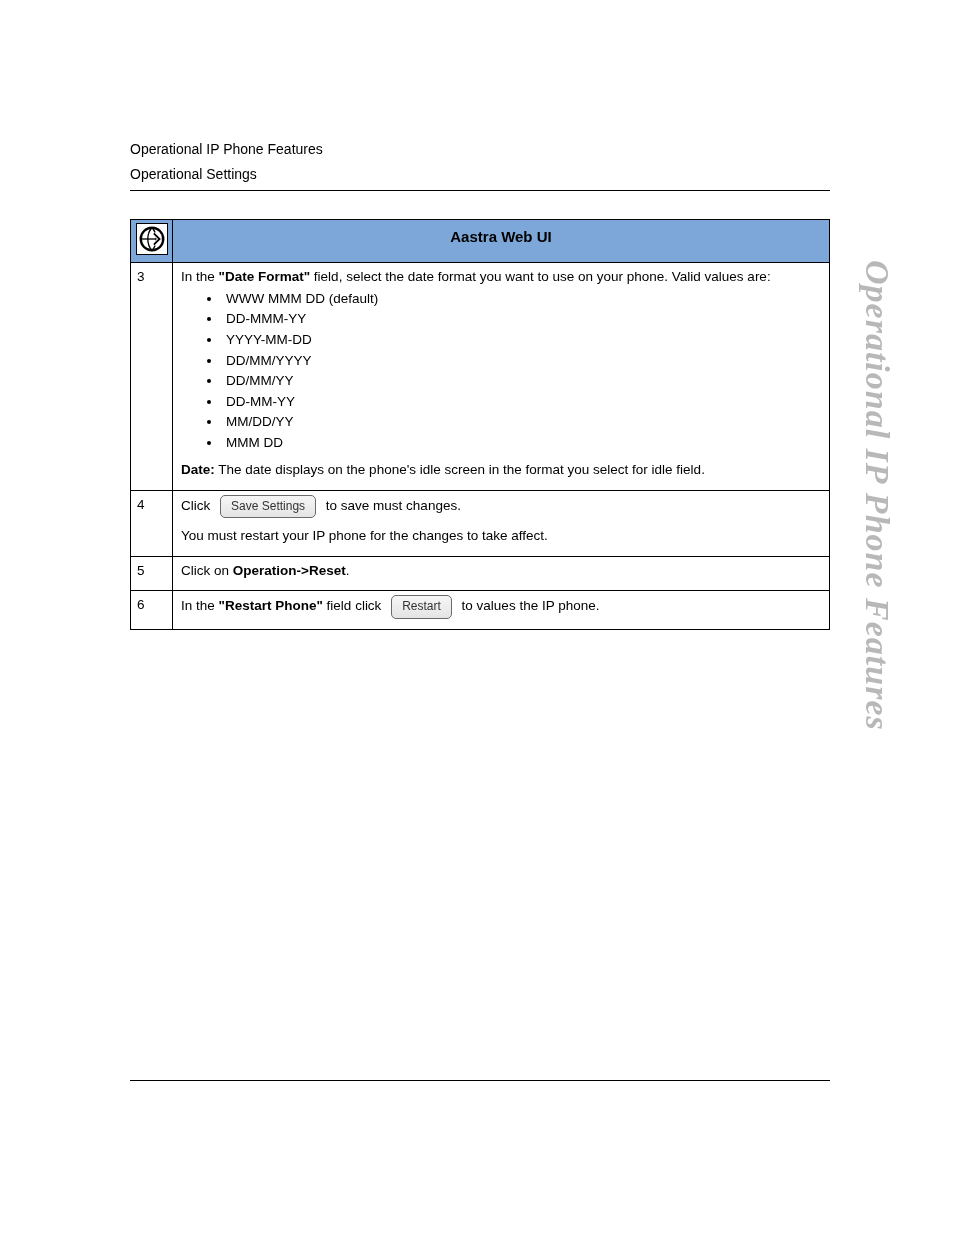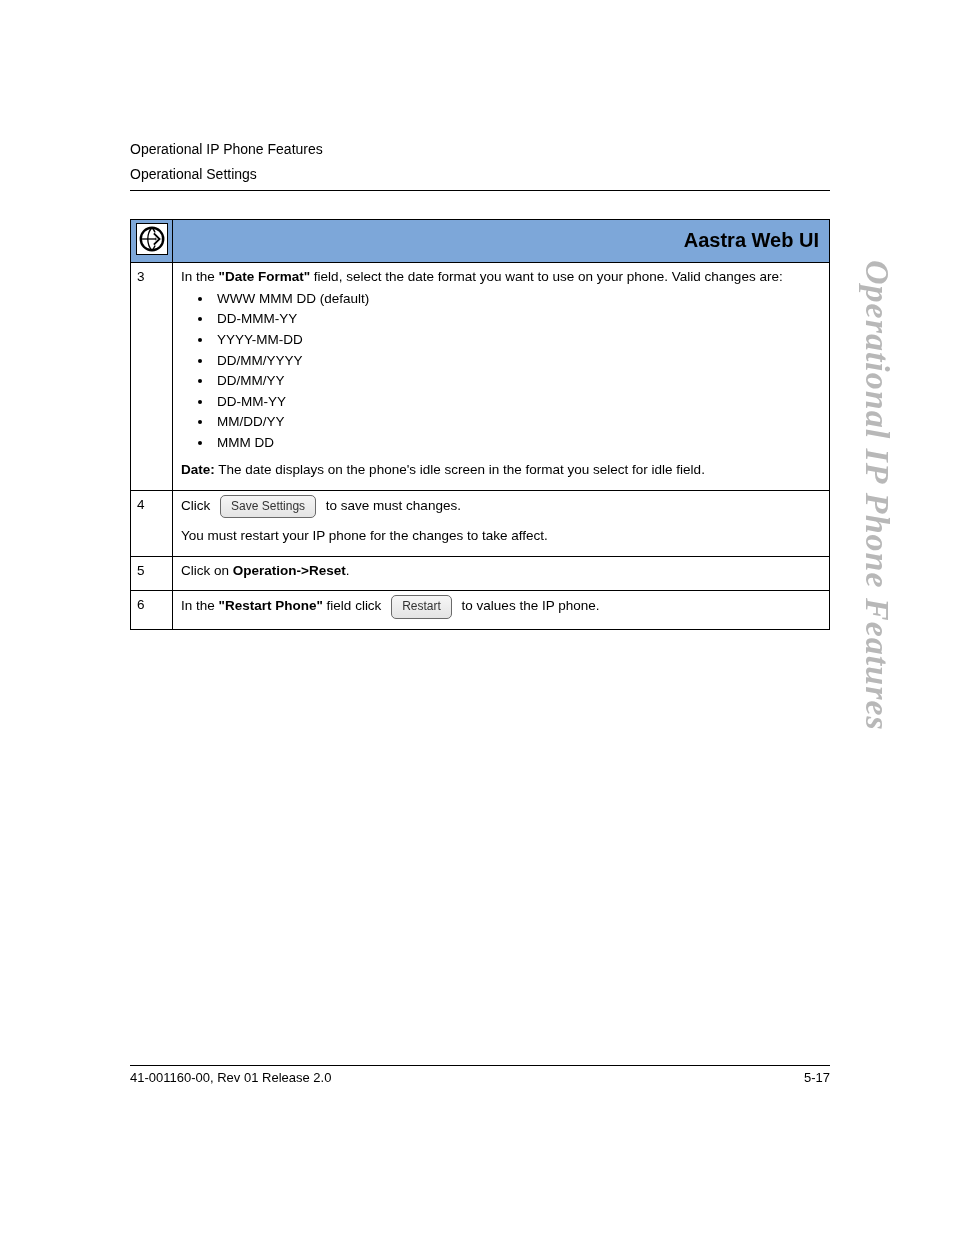--- a/index.html
+++ b/index.html
@@ -42,40 +42,40 @@
   }
   .proc-table th.iconcell {
     width: 42px;
     background: #7da7d9;
     border: 1px solid #000;
     padding: 3px;
     text-align: center;
   }
   .proc-table th.titlecell {
     background: #7da7d9;
-    text-align: right;
+    text-align: center;
     padding: 6px 10px;
     font-weight: bold;
-    font-size: 20px;
+    font-size: 15px;
   }
   .proc-table td.numcell {
     width: 42px;
     padding: 4px 6px;
     text-align: left;
   }
   .proc-table td.contentcell {
     padding: 4px 8px 10px 8px;
   }
   .bullet-list {
     margin: 2px 0 8px 0;
     padding-left: 24px;
   }
   .bullet-list li {
     padding-left: 4px;
-    margin: 1px 8px;
+    margin: 1px 17px;
   }
   .ui-button {
     display: inline-block;
     border: 1px solid #6a6a6a;
     background: linear-gradient(#f6f6f6,#e4e4e4);
     font-size: 12px;
     padding: 2px 10px;
     margin: 0 6px;
     color: #333;
     vertical-align: middle;
@@ -144,21 +144,21 @@
             <path d="M18 10 L24 16 L18 22" fill="none" stroke="#000" stroke-width="2"></path>
           </svg>
         </span>
       </th>
       <th class="titlecell">Aastra Web UI</th>
     </tr>
 
     <tr>
       <td class="numcell">3</td>
       <td class="contentcell">
-        <span>In the </span><b>"Date Format"</b><span> field, select the date format you want to use on your phone. Valid changes are:</span>
+        <span>In the </span><b>"Date Format"</b><span> field, select the date format you want to use on your phone. Valid values are:</span>
         <ul class="bullet-list">
           <li>WWW MMM DD (default)</li>
           <li>DD-MMM-YY</li>
           <li>YYYY-MM-DD</li>
           <li>DD/MM/YYYY</li>
           <li>DD/MM/YY</li>
           <li>DD-MM-YY</li>
           <li>MM/DD/YY</li>
           <li>MMM DD</li>
         </ul>
@@ -195,17 +195,13 @@
       </td>
     </tr>
   </tbody>
     </table>
 </div>
 
 <div class="side-title">Operational IP Phone Features</div>
 
 <div class="footer">
   <hr class="footer-rule">
-  <div class="footer-line">
-    <span>41-001160-00, Rev 01  Release 2.0</span>
-    <span>5-17</span>
-  </div>
 </div>
 
 </body></html>

